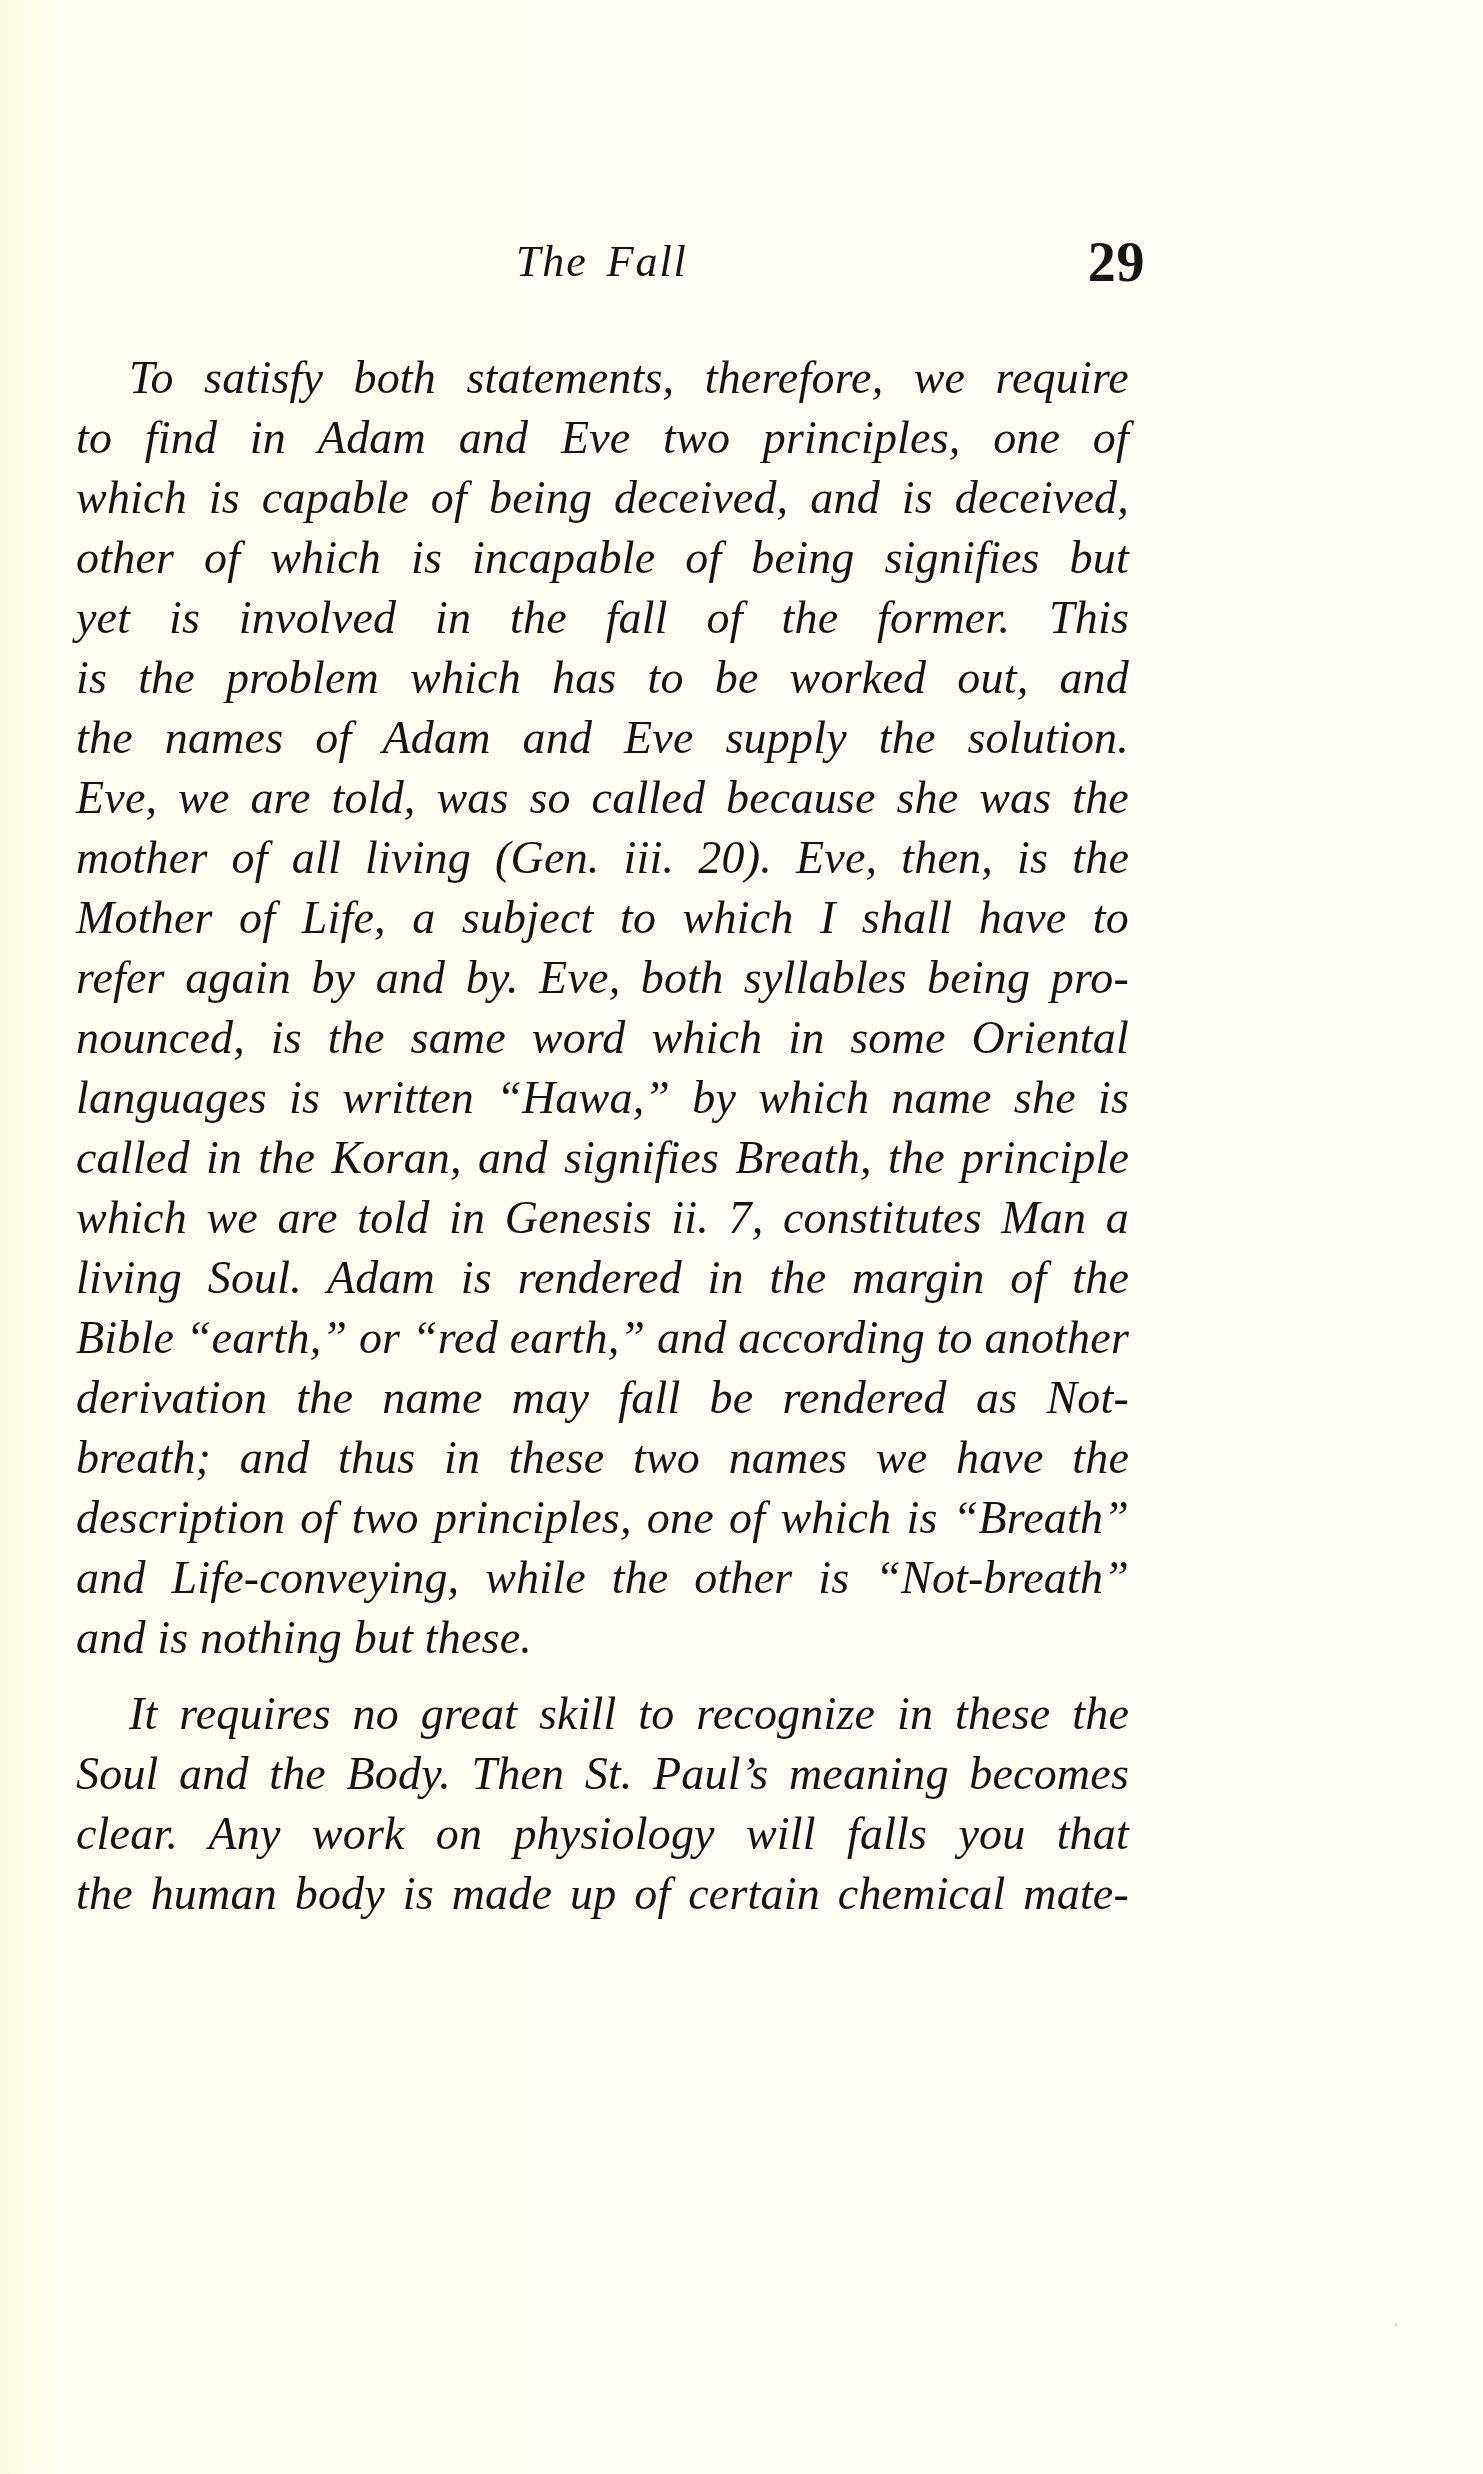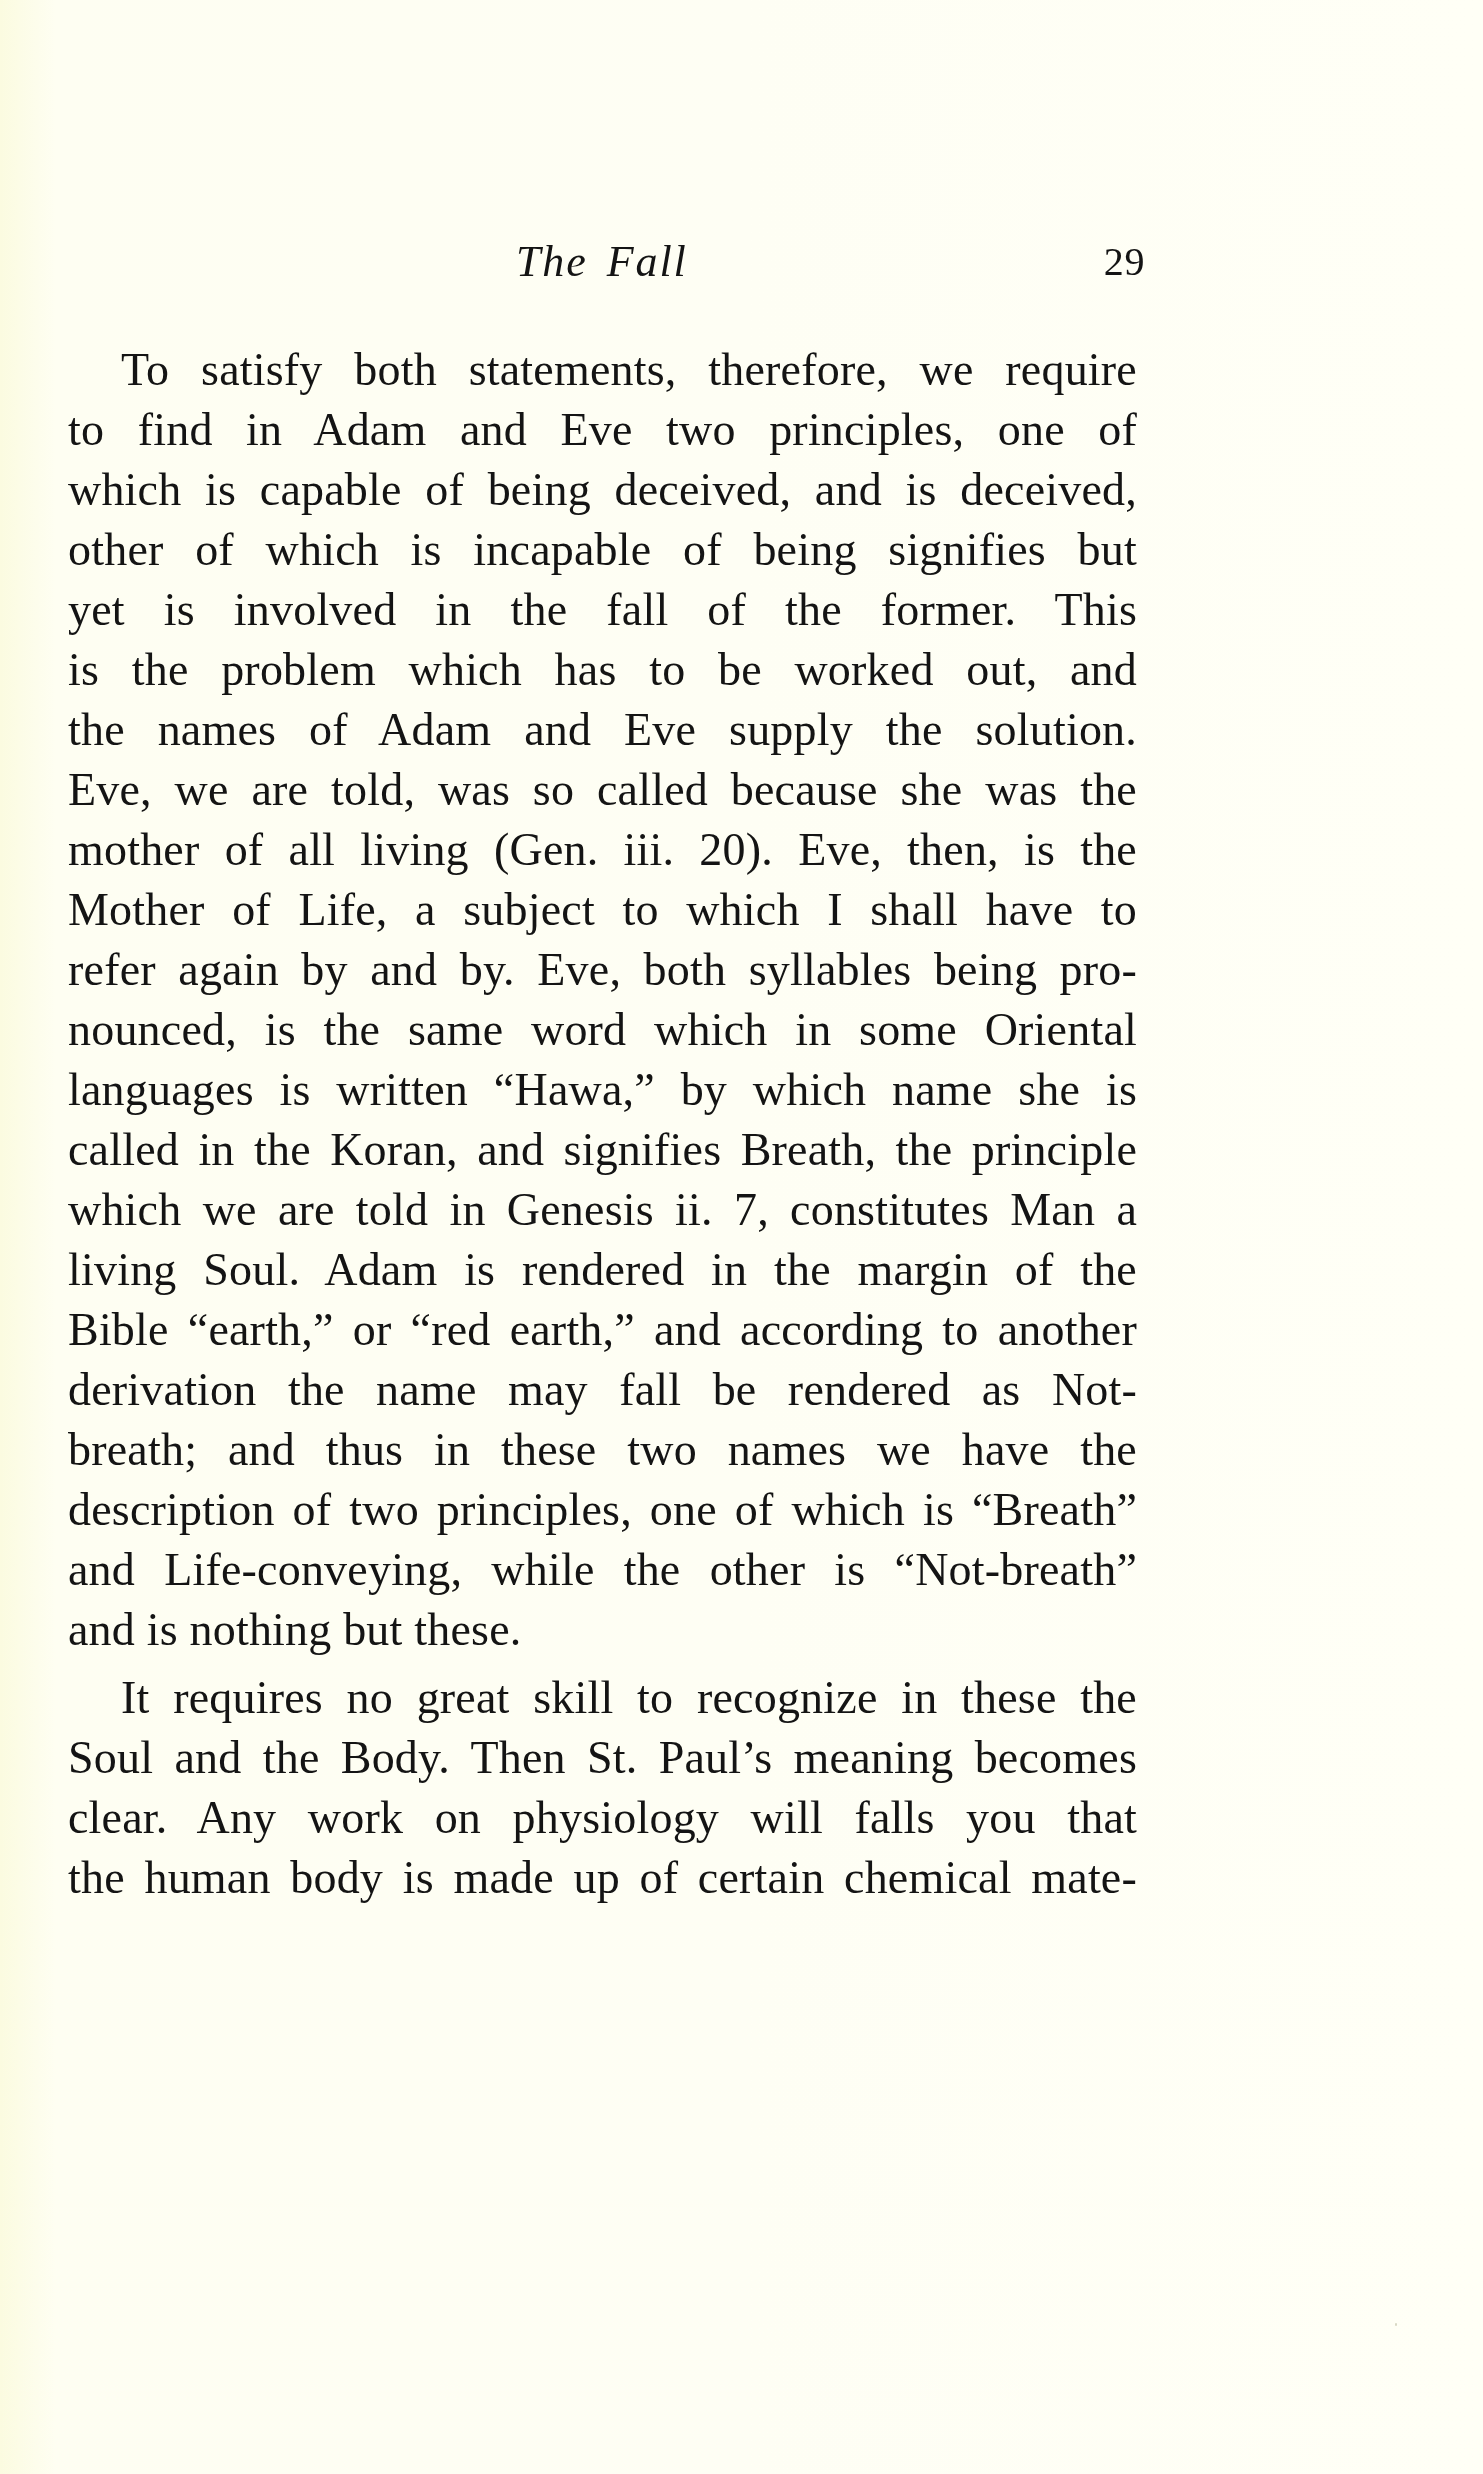--- a/index.html
+++ b/index.html
@@ -37,32 +37,34 @@
       font-size: 44px;
       line-height: 56px;
       letter-spacing: 1.9px;
       word-spacing: 6.2px;
       text-align: center;
     }
     .folio {
       position: absolute;
       right: 0;
       top: 0;
-      font-size: 40px;
+      font-size: 56px;
       line-height: 56px;
       letter-spacing: 0.6px;
+      font-weight: bold;
     }
     .body-text {
       position: absolute;
       left: 60px;
       top: 332px;
       width: 1085px;
     }
     .paragraph {
-      margin: 8px;
+      margin: 16px;
+      font-style: italic;
     }
     .paragraph + .paragraph {
       margin-top: 6.8px;
     }
     .line {
       display: block;
       font-size: 46px;
       line-height: 60px;
       height: 60px;
       text-align: justify;

